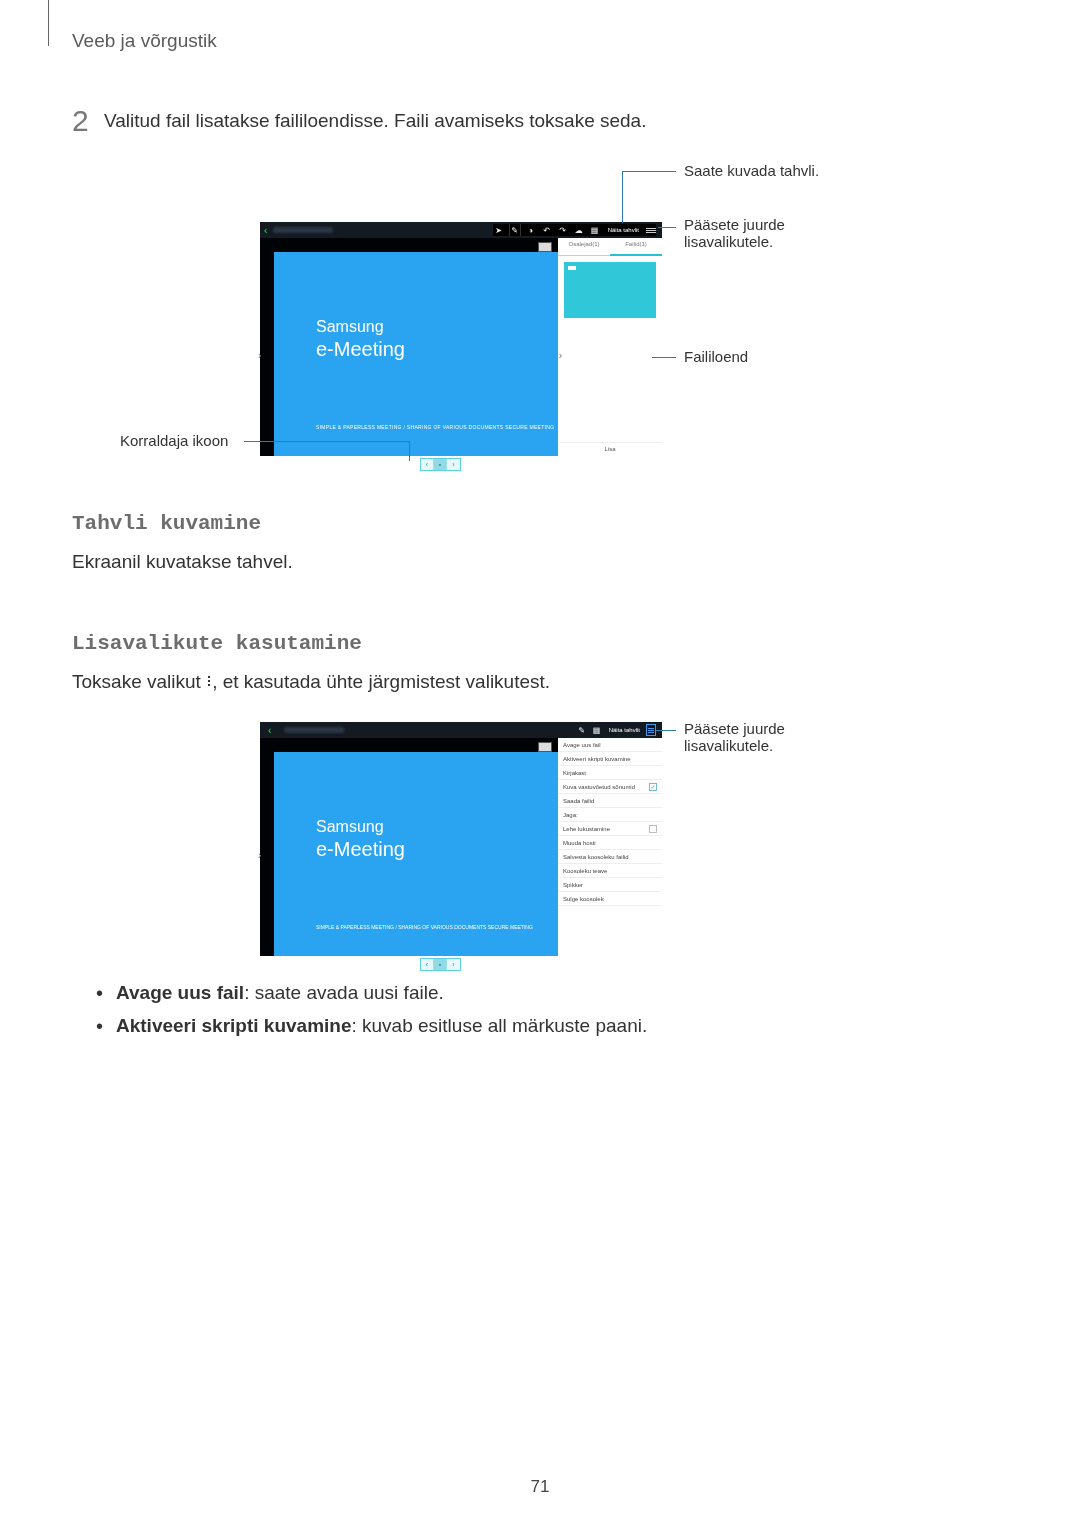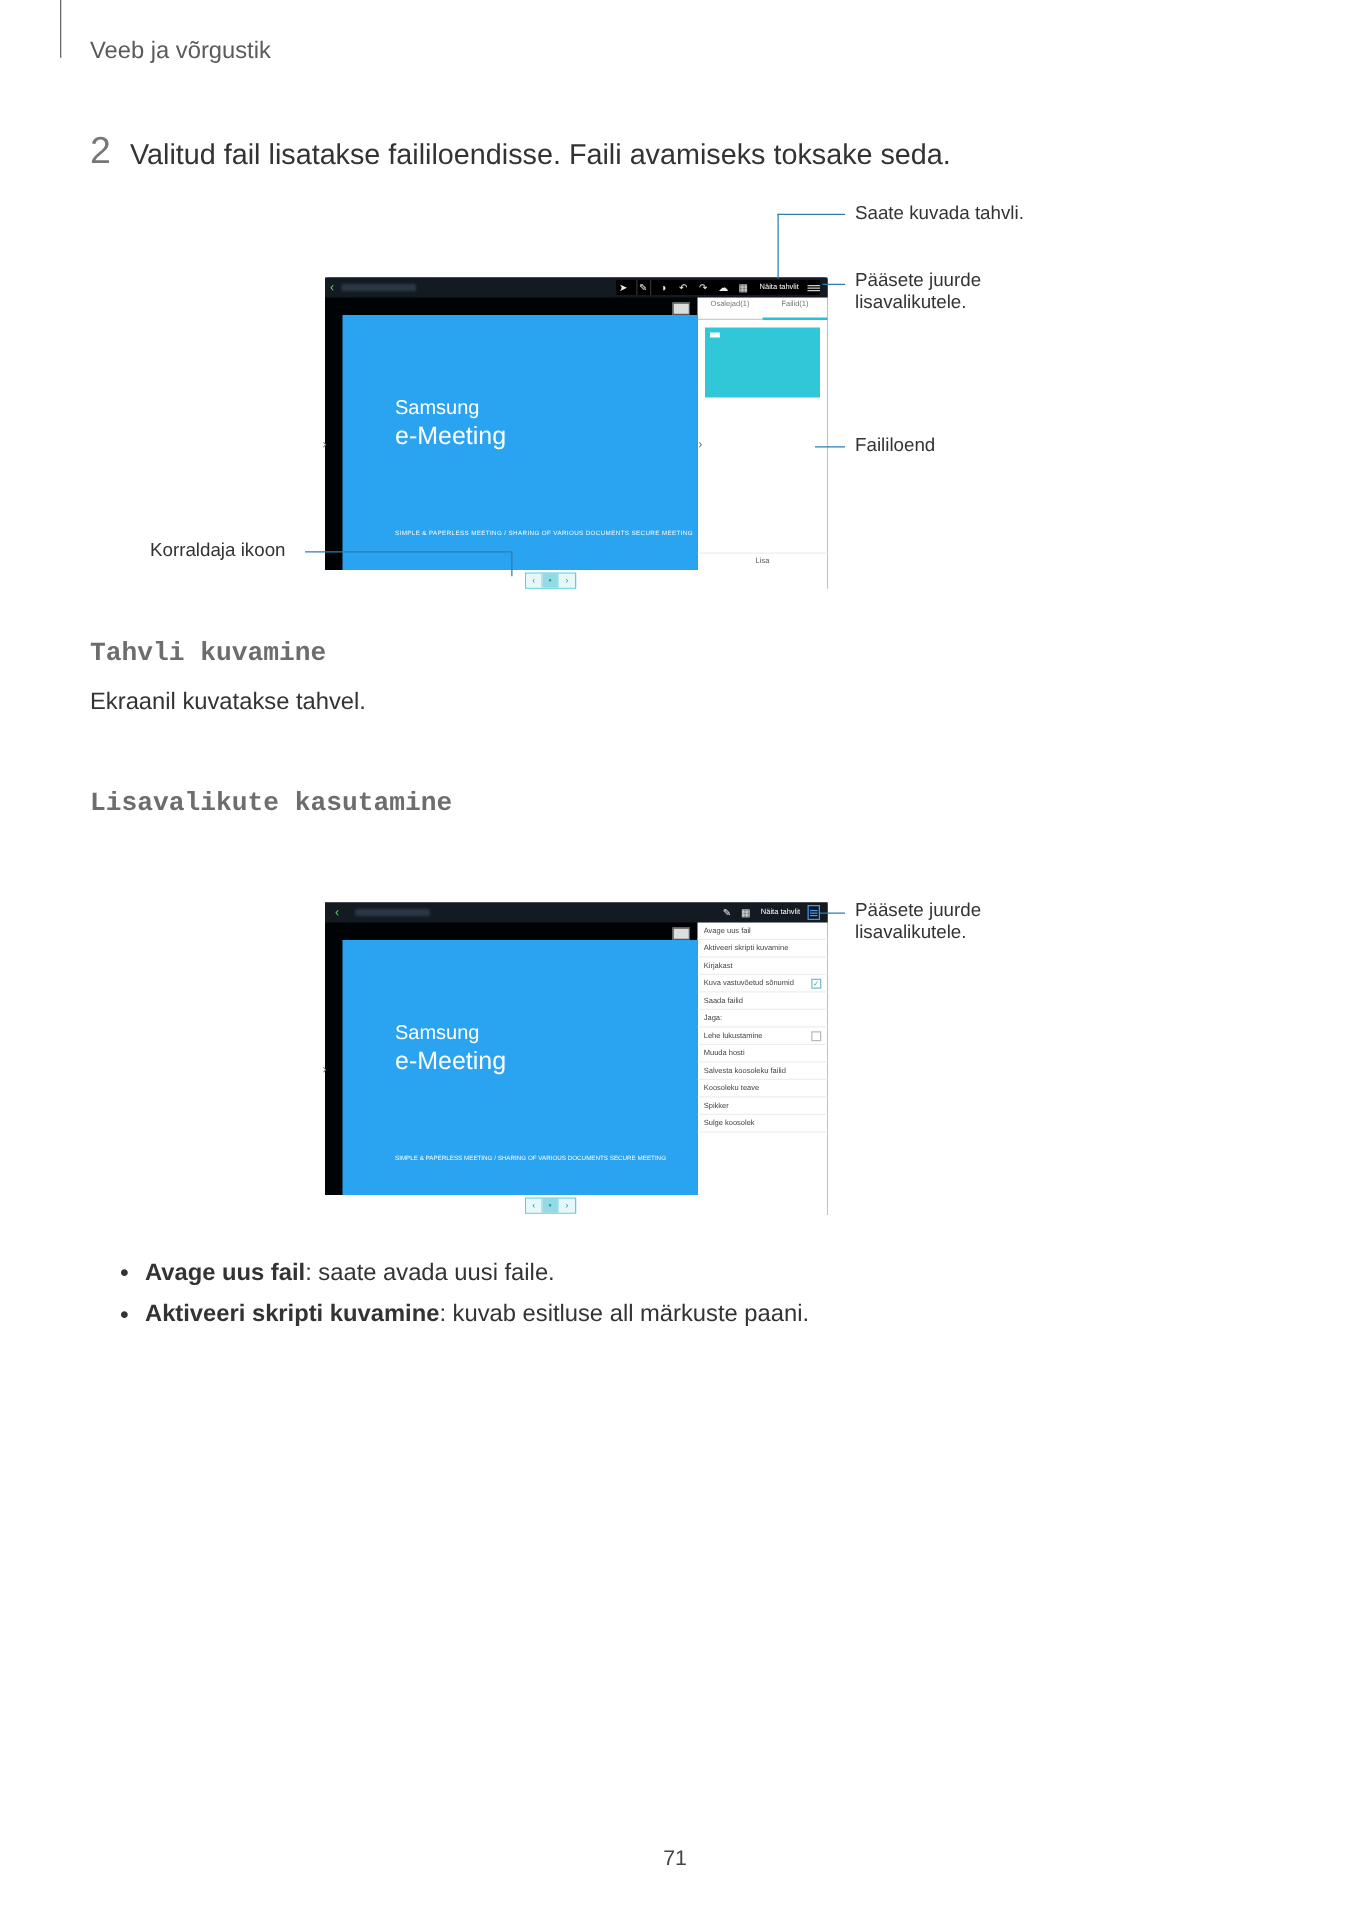--- a/index.html
+++ b/index.html
@@ -32,21 +32,21 @@
     left: 72px;
     top: 104px;
     font-size: 30px;
     color: #777;
     font-weight: 300;
   }
   .step-text {
     position: absolute;
     left: 104px;
     top: 110px;
-    font-size: 23px;
+    font-size: 19px;
     color: #333;
   }
   
   .fig1 {
     position: absolute;
     left: 260px; top: 222px;
     width: 402px; height: 250px;
     background: #000305;
     border-radius: 2px;
   }
@@ -164,21 +164,21 @@
   .fig2-menuitem{height:14px;border-bottom:1px solid #eee;font-size:6px;color:#444;padding:3px 5px;display:flex;justify-content:space-between;align-items:center;}
   .fig2-check{width:8px;height:8px;border:1px solid #7bc;display:flex;align-items:center;justify-content:center;color:#3a8;font-size:6px;}
   .fig2-checkbox{width:8px;height:8px;border:1px solid #bbb;}
   .fig2-bottom{position:absolute;left:0;right:0;bottom:0;height:16px;background:#fff;}
   .fig2-samsung{position:absolute;left:42px;top:66px;color:#fff;font-size:16px;font-weight:300;}
   .fig2-emeeting{position:absolute;left:42px;top:86px;color:#fff;font-size:20px;font-weight:500;}
   .fig2-caption{position:absolute;left:42px;bottom:26px;color:#fff;font-size:5px;}
   .fig2-chevron{position:absolute;left:-2px;top:128px;color:#777;font-size:10px;}
 
   
-  .bullets { position:absolute; left:96px; top:1002px; right:72px;}
+  .bullets { position:absolute; left:96px; top:976px; right:72px;}
   .bullets li{list-style:none; font-size:19px; line-height:1.75; position:relative; padding-left:20px;}
   .bullets li::before{content:"•"; position:absolute; left:0; top:0; font-size:20px;}
 
   .page-num { position:absolute; left:50%; transform:translateX(-50%); bottom:30px; font-size:17px; color:#444;}
 </style>
 </head>
 <body>
 
 <div class="page-border"></div>
 <div class="header-title">Veeb ja võrgustik</div>
@@ -247,20 +247,23 @@
 <div class="callout-line v" style="left:409px;top:441px;height:20px;"></div>
 <div class="callout" style="left:120px;top:432px;">Korraldaja ikoon</div>
 
 <div class="sec" style="top:512px;">
   <h3>Tahvli kuvamine</h3>
   <p>Ekraanil kuvatakse tahvel.</p>
 </div>
 
 <div class="sec" style="top:632px;">
   <h3>Lisavalikute kasutamine</h3>
+  <p>
+    <span>Toksake valikut </span><span class="inline-icon"><span></span><span></span><span></span></span><span>, et kasutada ühte järgmistest valikutest.</span>
+  </p>
 </div>
 
 <div class="fig2">
   <div class="fig2-topbar">
     <span class="fig1-back" style="position:absolute;left:4px;top:3px;">‹</span>
     <span class="fig1-title-blur" style="position:absolute;left:18px;top:5px;"></span>
     <div class="fig2-toolbar">
       <span class="fig1-tool">✎</span>
       <span class="fig1-tool">▦</span>
       <span class="fig1-naita">Näita tahvlit</span>

